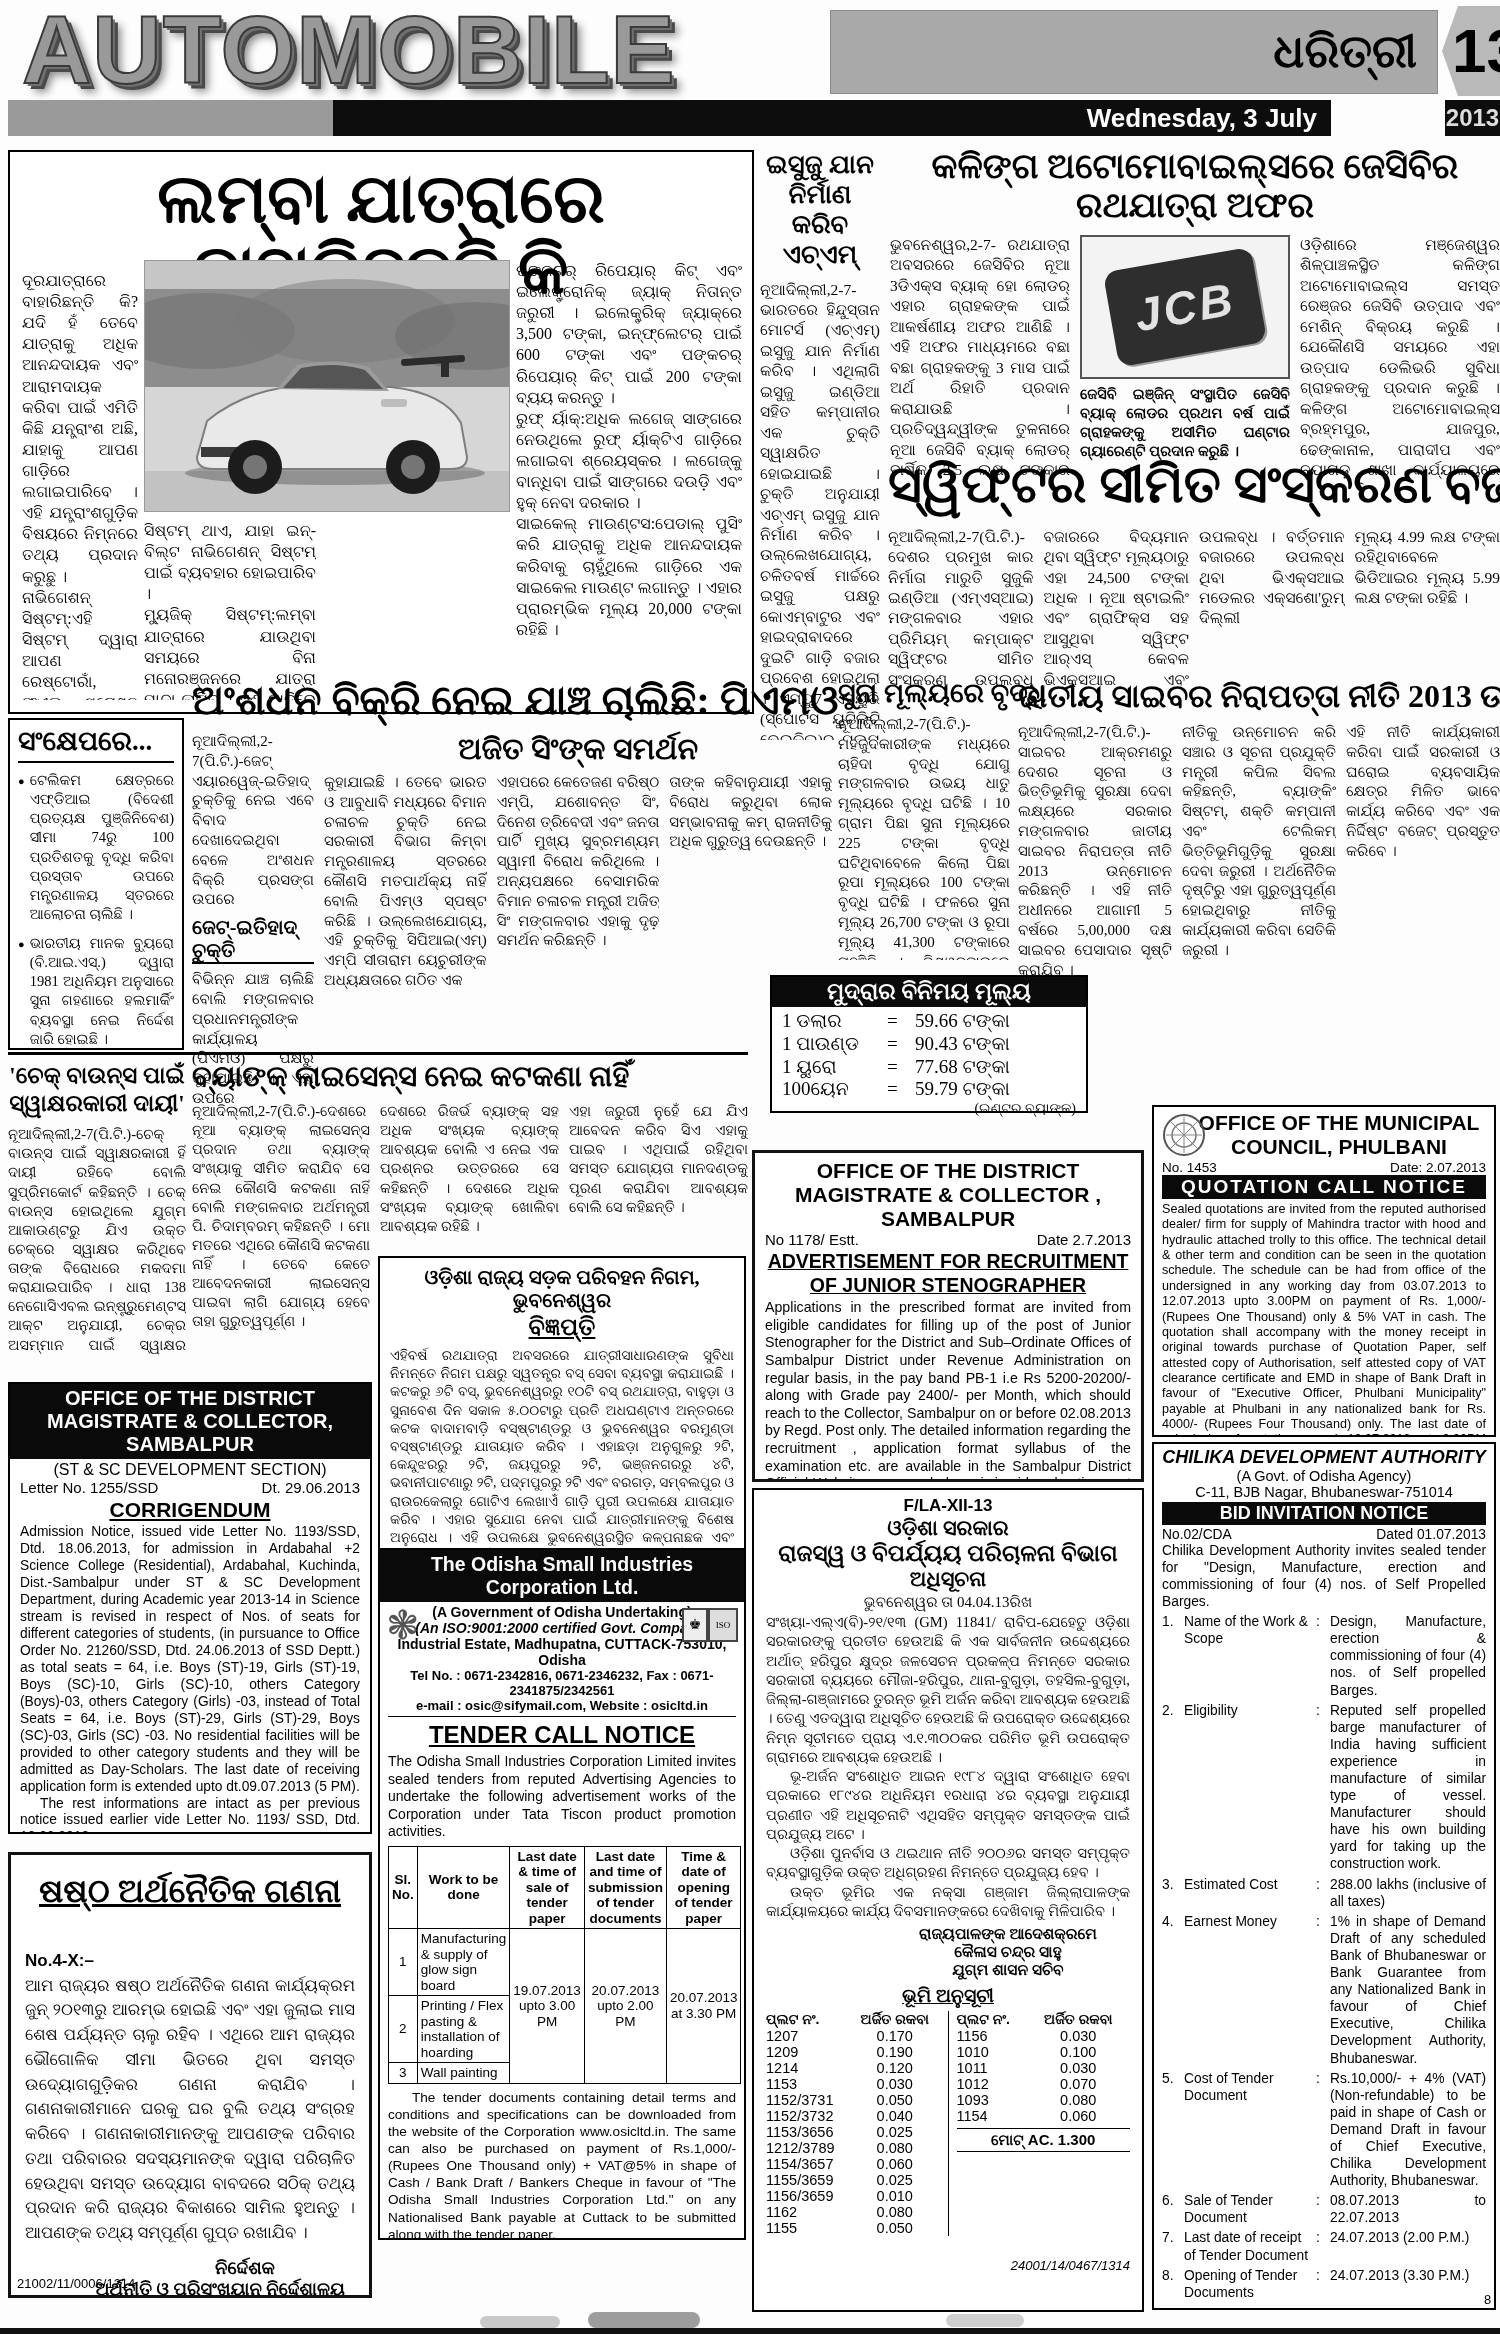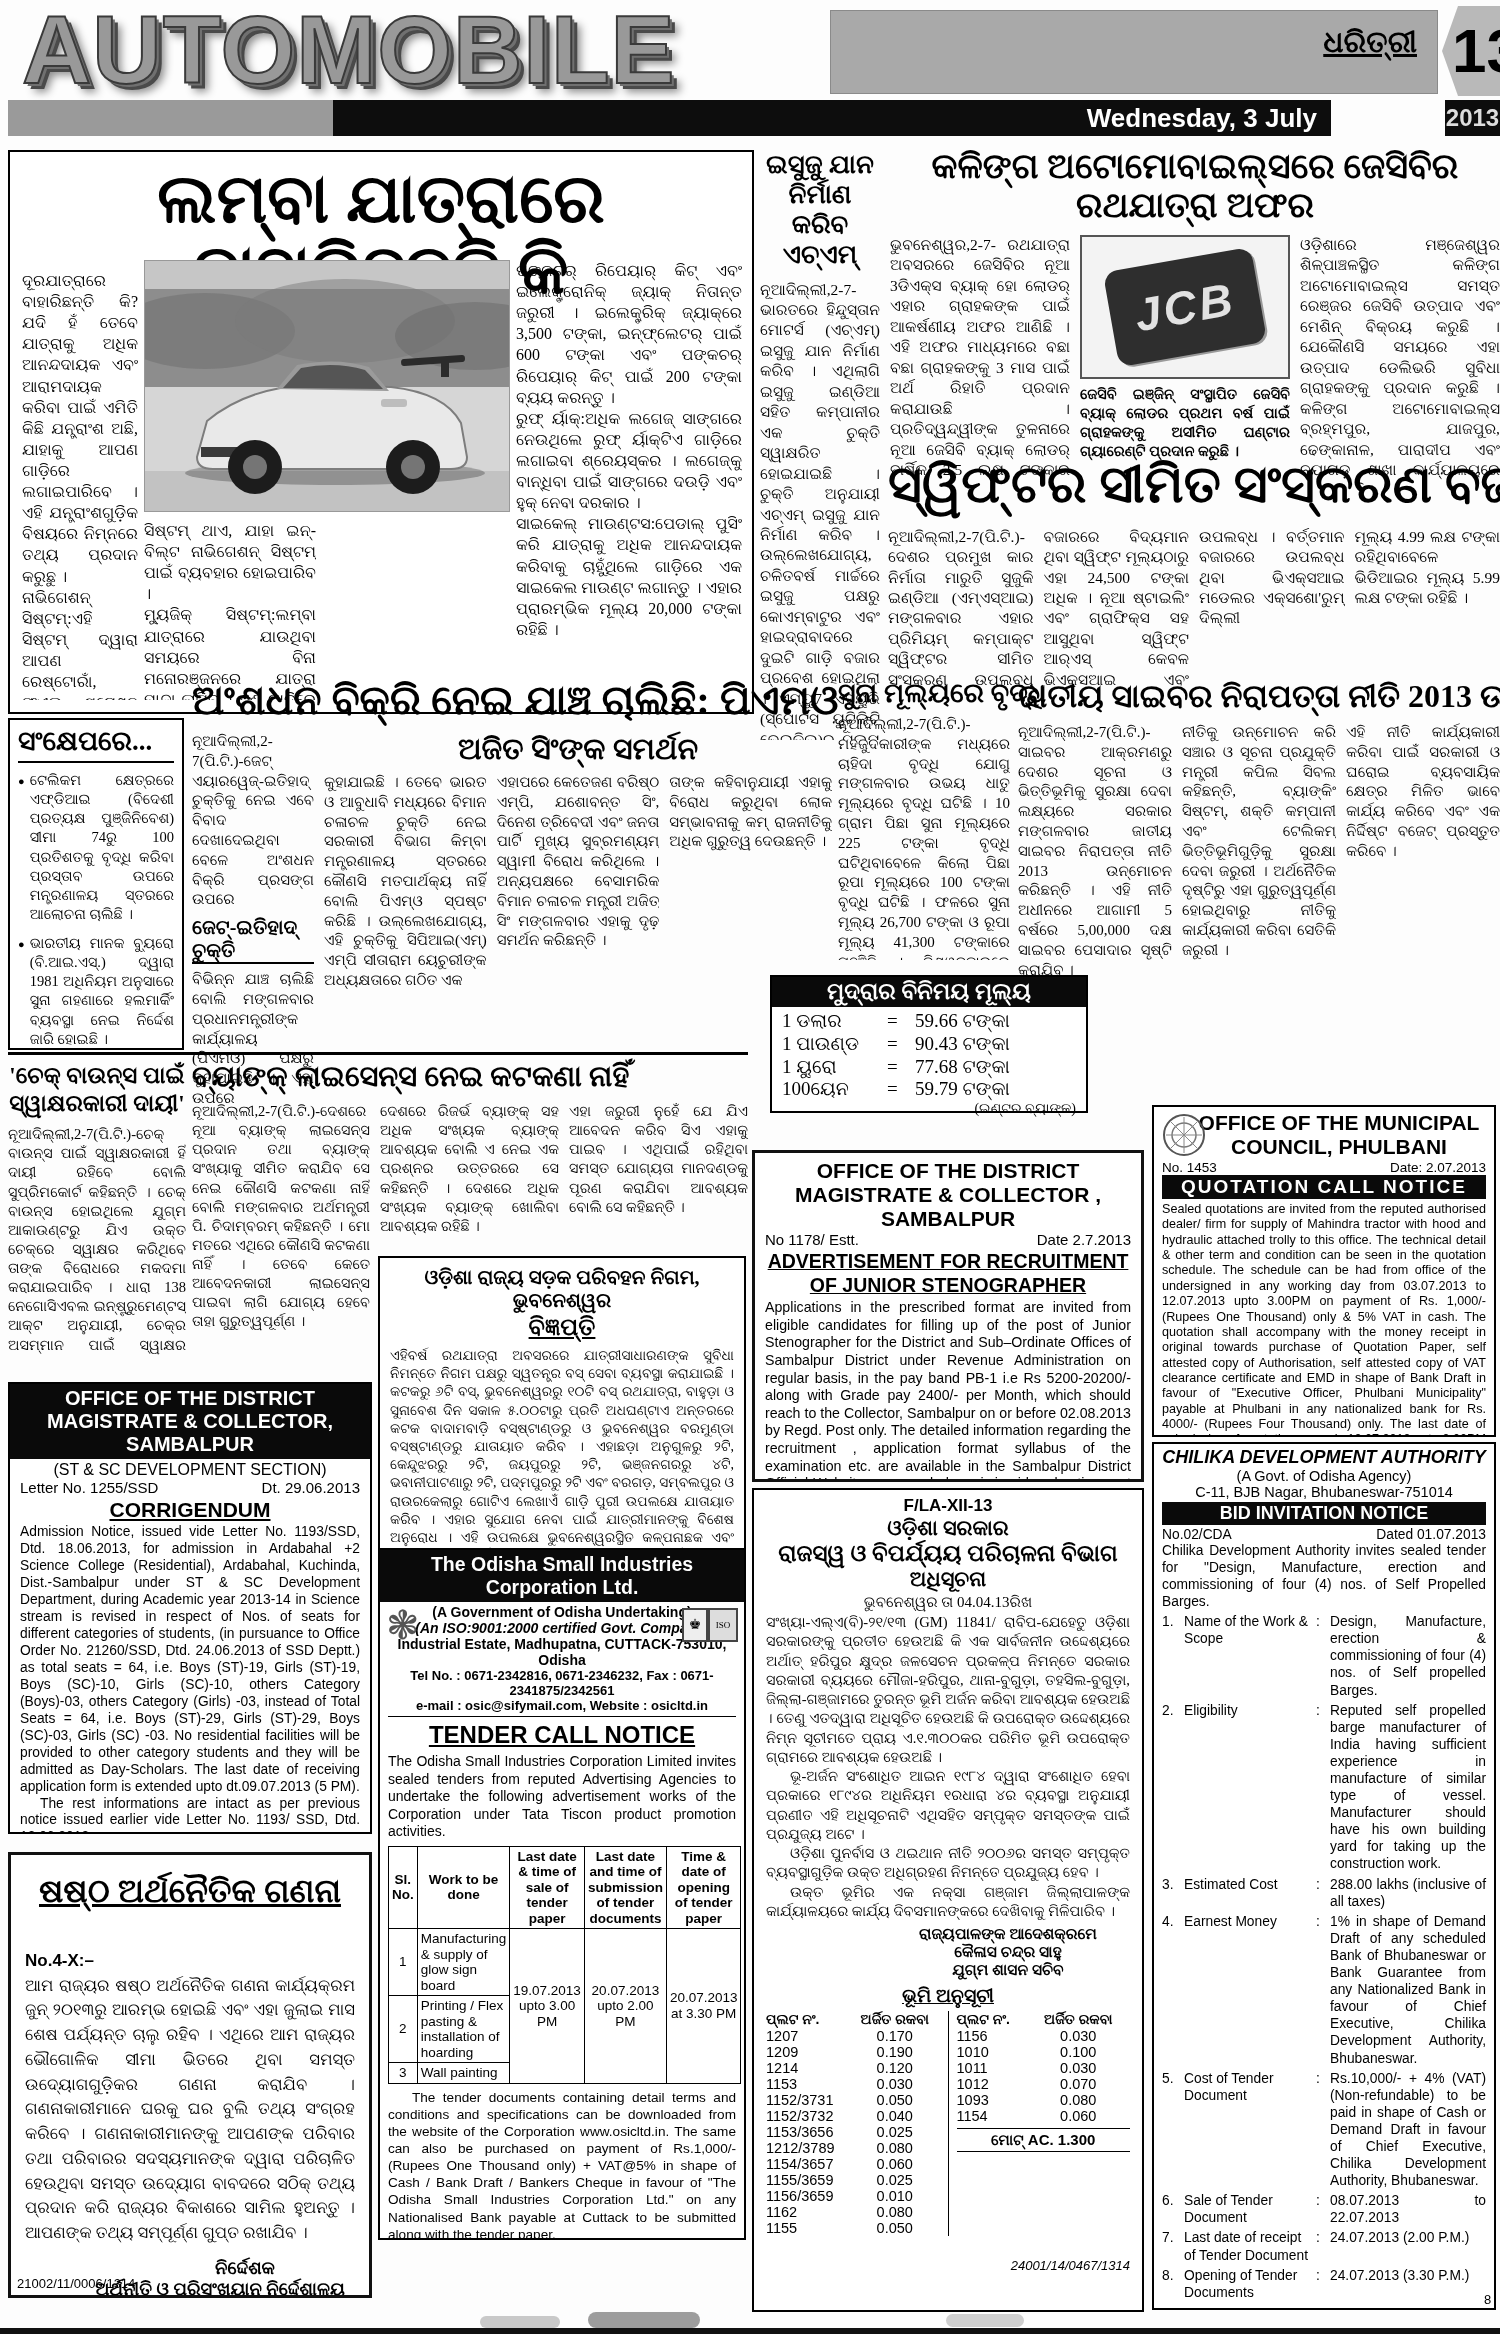--- a/index.html
+++ b/index.html
@@ -32,21 +32,21 @@
   .chk-val{flex:1;text-align:justify;}
   .fla-cell{font-family:"Liberation Sans",sans-serif;}
 </style>
 </head>
 <body>
 
 <div class="page">
 
   <div class="abs masthead-title" style="left:22px;top:2px;">AUTOMOBILE</div>
   <div class="abs" style="left:830px;top:10px;width:606px;height:82px;background:#a9a9a9;border:1px solid #8a8a8a;">
-    <div class="rt b" style="font-size:30px;padding:14px 20px 0 0;text-decoration:underline;">ଧରିତ୍ରୀ</div>
+    <div class="rt b" style="font-size:46px;padding:14px 20px 0 0;">ଧରିତ୍ରୀ</div>
   </div>
   <div class="abs pagenum" style="left:1442px;top:6px;width:58px;height:90px;background:#b9b9b9;">
     <div class="ctr b sans" style="font-size:62px;line-height:90px;padding-left:10px;">13</div>
   </div>
   <div class="abs" style="left:8px;top:100px;width:1323px;height:36px;background:#0d0d0d;">
     <div class="abs" style="left:0;top:0;width:325px;height:36px;background:#9a9a9a;"></div>
     <div class="rt b sans" style="color:#fff;font-size:26px;line-height:36px;padding-right:14px;">Wednesday, 3 July</div>
   </div>
   <div class="abs" style="left:1445px;top:100px;width:55px;height:36px;background:#0d0d0d;">
     <div class="ctr b sans" style="color:#ddd;font-size:24px;line-height:36px;">2013</div>

